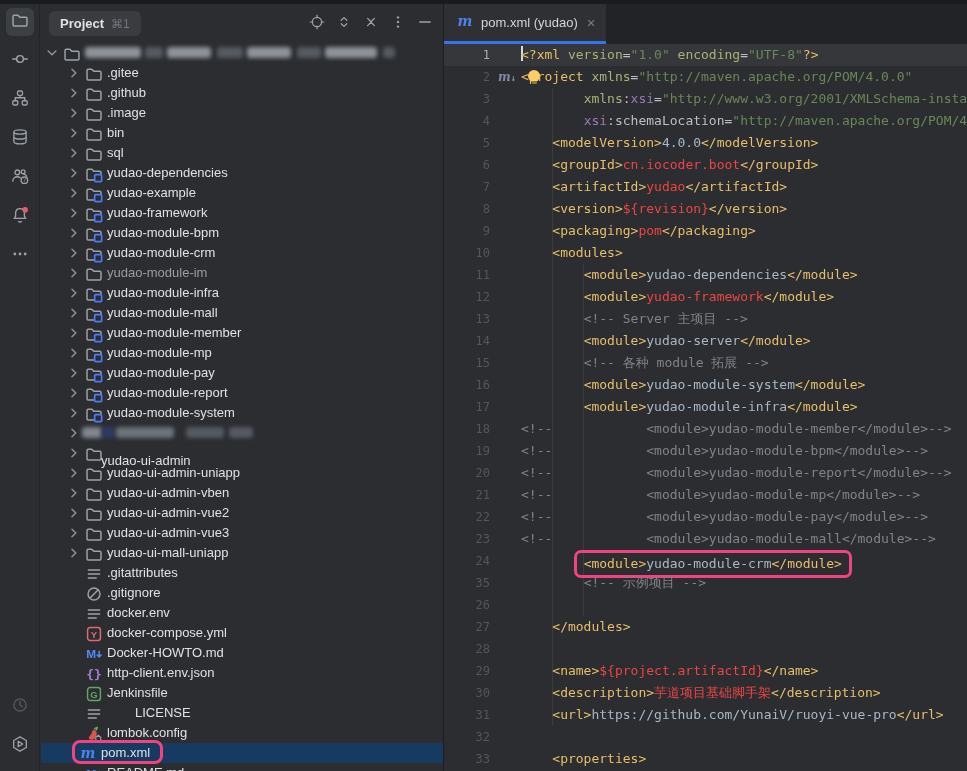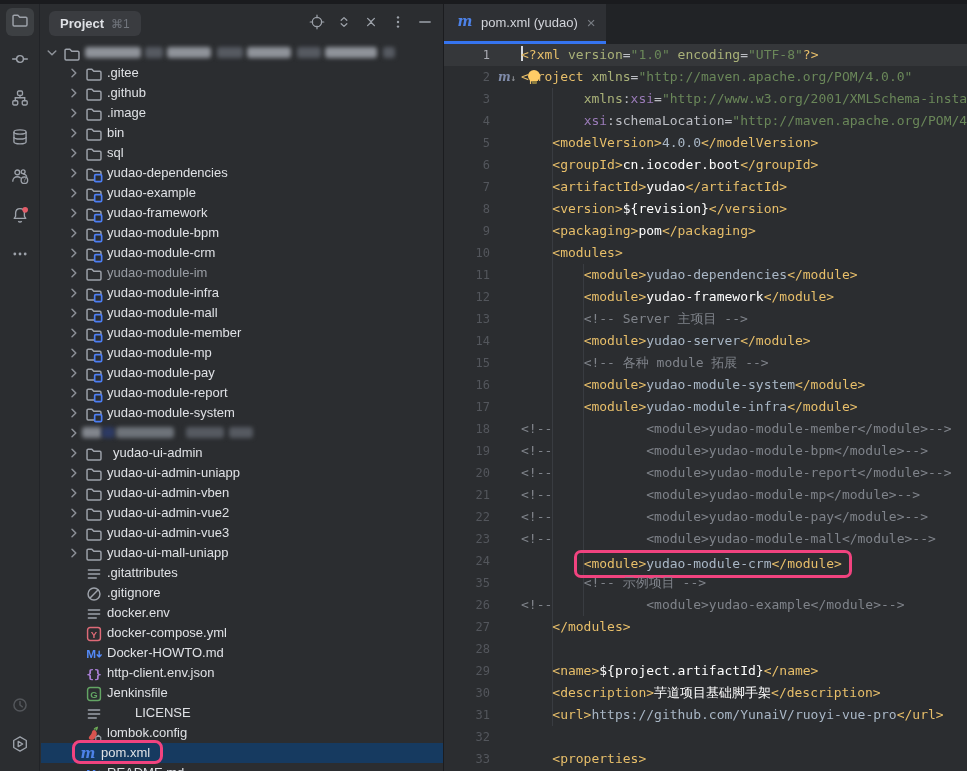--- a/index.html
+++ b/index.html
@@ -50,21 +50,21 @@
   .guide{position:absolute;width:1px;background:#393c41;z-index:0;}
   .eline{position:relative;height:22px;font-family:"DejaVu Sans Mono",monospace;font-size:13px;line-height:22px;white-space:pre;display:flex;z-index:1;}
   .eline.active{background:rgba(255,255,255,.05);}
   .lnum{flex:0 0 46px;text-align:right;color:#53565c;font-size:12px;}
   .lnum.bright{color:#a9abb2;}
   .gslot{flex:0 0 31px;position:relative;}
   .gm{position:absolute;left:8px;top:0px;color:#7e8aa8;font-style:italic;font-size:12px;font-weight:bold;font-family:"DejaVu Serif",serif;}
   .gm .ar{font-size:9px;color:#8b8e94;font-style:normal;font-family:"DejaVu Sans Mono",monospace;}
   .codeseg{position:relative;}
   .tag{color:#e8bf6a}.attr{color:#a9b178}.attrp{color:#bcbec4}.ns{color:#9a7bb8}
-  .str{color:#6a8759}.txt{color:#a9b7c6}.mv{color:#ffffff}.com{color:#7f838a}.p{color:#bcbec4}
+  .str{color:#6a8759}.txt{color:#a9b7c6}.mv{color:#ef4444}.com{color:#7f838a}.p{color:#bcbec4}
   .caret{display:inline-block;width:2px;height:15px;background:#d6d9de;vertical-align:-2px;margin-right:-2px;}
   .codebox{display:inline-block;border:3px solid #f1437f;border-radius:7px;padding:0 7px;margin:0 -10px;position:relative;top:0;}
   .bulb{position:absolute;width:12px;height:12px;border-radius:50%;background:#fc6;top:4px;z-index:2;}
   .bulb::after{content:"";position:absolute;left:3.5px;top:11px;width:5px;height:3px;background:#8a7a3e;border-radius:1px;}
 </style>
 </head>
 <body>
 
 <div class="window">
   <div class="topstrip"></div>
@@ -374,21 +374,21 @@
           <span class="blob" style="left: 145px; width: 38px; background: rgb(86, 90, 97);"></span>
           <span class="blob" style="left: 188px; width: 24px; background: rgb(86, 90, 97);"></span>
         </div>
         <div class="trow">
           <span class="chev" style="left: 25px;"><svg width="16" height="16" viewBox="0 0 16 16" fill="none" stroke="#8c9097" stroke-width="1.5" stroke-linecap="round" stroke-linejoin="round">
               <path d="M6 4.2 9.8 8 6 11.8"></path>
             </svg></span>
           <span class="icn" style="left: 44px;"><svg width="18" height="18" viewBox="0 0 16 16" fill="none" stroke="#9da2aa" stroke-width="1.3" stroke-linejoin="round">
               <path d="M1.8 4.7c0-.55.45-1 1-1h3.3l1.7 1.9h5.4c.55 0 1 .45 1 1v5.7c0 .55-.45 1-1 1H2.8c-.55 0-1-.45-1-1z"></path>
             </svg></span>
-          <span class="lbl" style="left: 72px;">yudao-ui-admin</span>
+          <span class="lbl" style="left: 60px; margin-top: 8px;">yudao-ui-admin</span>
         </div>
         <div class="trow">
           <span class="chev" style="left: 25px;"><svg width="16" height="16" viewBox="0 0 16 16" fill="none" stroke="#8c9097" stroke-width="1.5" stroke-linecap="round" stroke-linejoin="round">
               <path d="M6 4.2 9.8 8 6 11.8"></path>
             </svg></span>
           <span class="icn" style="left: 44px;"><svg width="18" height="18" viewBox="0 0 16 16" fill="none" stroke="#9da2aa" stroke-width="1.3" stroke-linejoin="round">
               <path d="M1.8 4.7c0-.55.45-1 1-1h3.3l1.7 1.9h5.4c.55 0 1 .45 1 1v5.7c0 .55-.45 1-1 1H2.8c-.55 0-1-.45-1-1z"></path>
             </svg></span>
           <span class="lbl" style="left: 66px;">yudao-ui-admin-uniapp</span>
         </div>
@@ -538,21 +538,21 @@
         <div class="eline"><span class="lnum">16</span><span class="gslot"></span><span class="codeseg"><span>        </span><span class="tag">&lt;module&gt;</span><span class="txt">yudao-module-system</span><span class="tag">&lt;/module&gt;</span></span></div>
         <div class="eline"><span class="lnum">17</span><span class="gslot"></span><span class="codeseg"><span>        </span><span class="tag">&lt;module&gt;</span><span class="txt">yudao-module-infra</span><span class="tag">&lt;/module&gt;</span></span></div>
         <div class="eline"><span class="lnum">18</span><span class="gslot"></span><span class="codeseg"><span></span><span class="com">&lt;!--            &lt;module&gt;yudao-module-member&lt;/module&gt;--&gt;</span></span></div>
         <div class="eline"><span class="lnum">19</span><span class="gslot"></span><span class="codeseg"><span></span><span class="com">&lt;!--            &lt;module&gt;yudao-module-bpm&lt;/module&gt;--&gt;</span></span></div>
         <div class="eline"><span class="lnum">20</span><span class="gslot"></span><span class="codeseg"><span></span><span class="com">&lt;!--            &lt;module&gt;yudao-module-report&lt;/module&gt;--&gt;</span></span></div>
         <div class="eline"><span class="lnum">21</span><span class="gslot"></span><span class="codeseg"><span></span><span class="com">&lt;!--            &lt;module&gt;yudao-module-mp&lt;/module&gt;--&gt;</span></span></div>
         <div class="eline"><span class="lnum">22</span><span class="gslot"></span><span class="codeseg"><span></span><span class="com">&lt;!--            &lt;module&gt;yudao-module-pay&lt;/module&gt;--&gt;</span></span></div>
         <div class="eline"><span class="lnum">23</span><span class="gslot"></span><span class="codeseg"><span></span><span class="com">&lt;!--            &lt;module&gt;yudao-module-mall&lt;/module&gt;--&gt;</span></span></div>
         <div class="eline"><span class="lnum">24</span><span class="gslot"></span><span class="codeseg"><span>        </span><span class="codebox"><span class="tag">&lt;module&gt;</span><span class="txt">yudao-module-crm</span><span class="tag">&lt;/module&gt;</span></span></span></div>
         <div class="eline"><span class="lnum">35</span><span class="gslot"></span><span class="codeseg"><span>        </span><span class="com">&lt;!-- 示例项目 --&gt;</span></span></div>
-        <div class="eline"><span class="lnum">26</span><span class="gslot"></span><span class="codeseg"><span></span><span class="com">&lt;!--            &lt;module&gt;yudao-example&lt;/module&gt;--&gt;</span></span></div>
+        <div class="eline"><span class="lnum">26</span><span class="gslot"></span></div>
         <div class="eline"><span class="lnum">27</span><span class="gslot"></span><span class="codeseg"><span>    </span><span class="tag">&lt;/modules&gt;</span></span></div>
         <div class="eline"><span class="lnum">28</span><span class="gslot"></span><span class="codeseg"><span></span></span></div>
         <div class="eline"><span class="lnum">29</span><span class="gslot"></span><span class="codeseg"><span>    </span><span class="tag">&lt;name&gt;</span><span class="mv">${project.artifactId}</span><span class="tag">&lt;/name&gt;</span></span></div>
         <div class="eline"><span class="lnum">30</span><span class="gslot"></span><span class="codeseg"><span>    </span><span class="tag">&lt;description&gt;</span><span class="mv">芋道项目基础脚手架</span><span class="tag">&lt;/description&gt;</span></span></div>
         <div class="eline"><span class="lnum">31</span><span class="gslot"></span><span class="codeseg"><span>    </span><span class="tag">&lt;url&gt;</span><span class="txt">https://github.com/YunaiV/ruoyi-vue-pro</span><span class="tag">&lt;/url&gt;</span></span></div>
         <div class="eline"><span class="lnum">32</span><span class="gslot"></span><span class="codeseg"><span></span></span></div>
         <div class="eline"><span class="lnum">33</span><span class="gslot"></span><span class="codeseg"><span>    </span><span class="tag">&lt;properties&gt;</span></span></div>
       </div>
   </div>
 </div>

